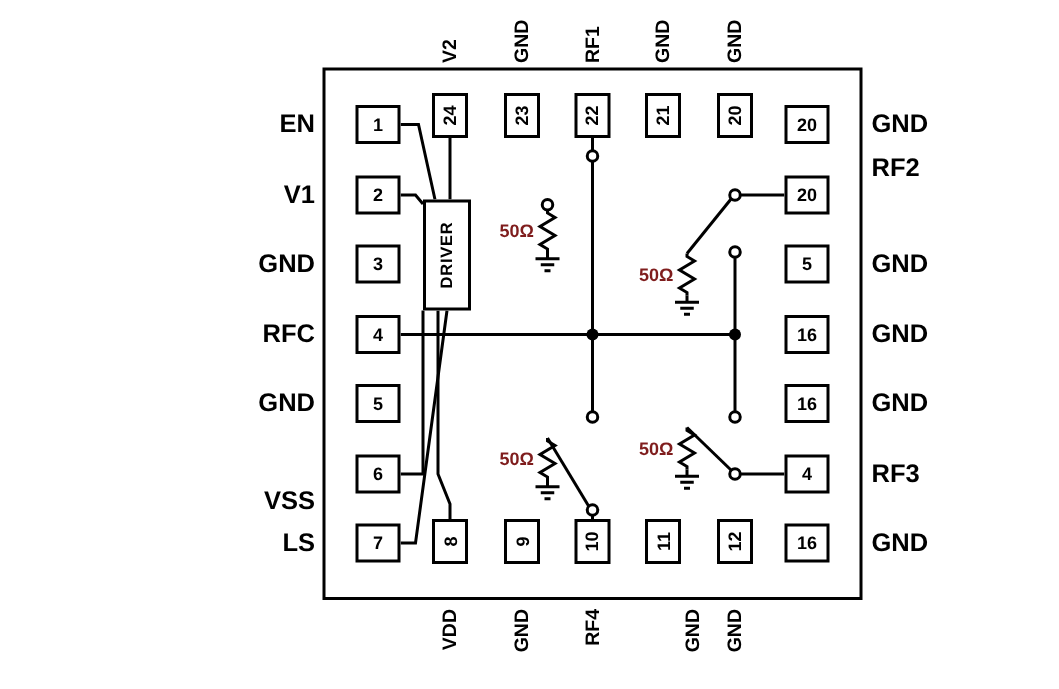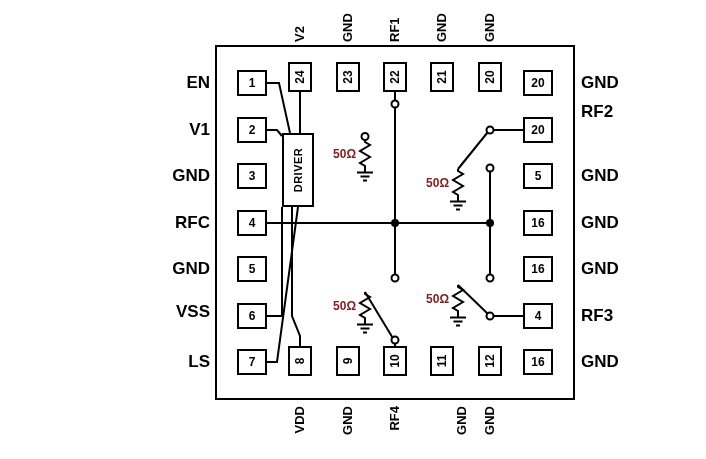--- a/index.html
+++ b/index.html
@@ -105,21 +105,21 @@
     </div>
   <div class="pinbox h" style="left:237px;top:349px">
       <span>7</span>
     </div>
 
   <div class="pinlabel lft" style="top:75px">EN</div>
   <div class="pinlabel lft" style="top:122px">V1</div>
   <div class="pinlabel lft" style="top:168px">GND</div>
   <div class="pinlabel lft" style="top:215px">RFC</div>
   <div class="pinlabel lft" style="top:261px">GND</div>
-  <div class="pinlabel lft" style="top:304px">VSS</div>
+  <div class="pinlabel lft" style="top:326px">VSS</div>
   <div class="pinlabel lft" style="top:354px">LS</div>
 
   <div class="pinbox h" style="left:523px;top:70px">
       <span>20</span>
     </div>
   <div class="pinbox h" style="left:523px;top:117px">
       <span>20</span>
     </div>
   <div class="pinbox h" style="left:523px;top:163px">
       <span>5</span>

